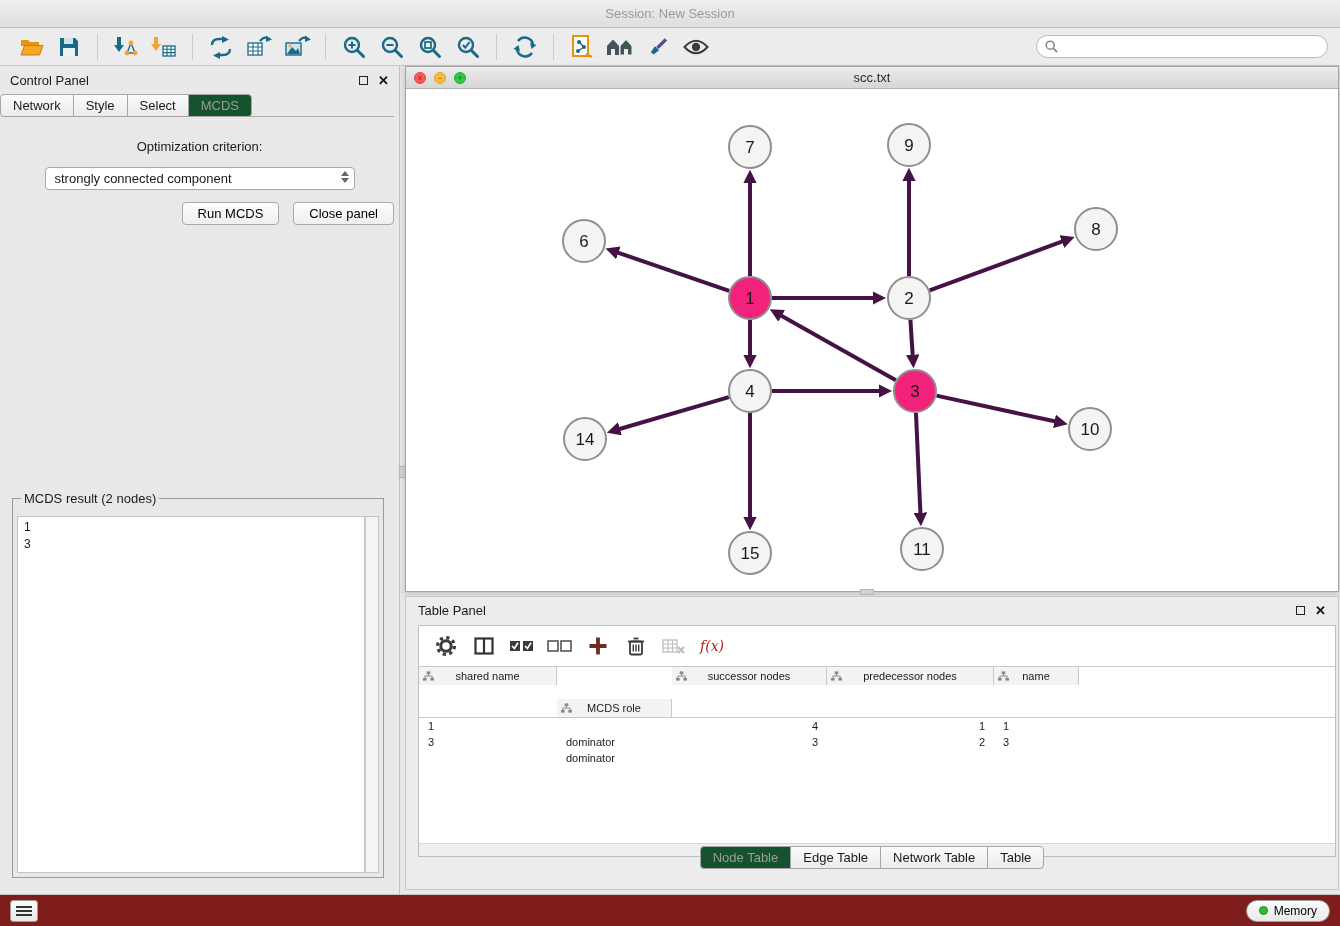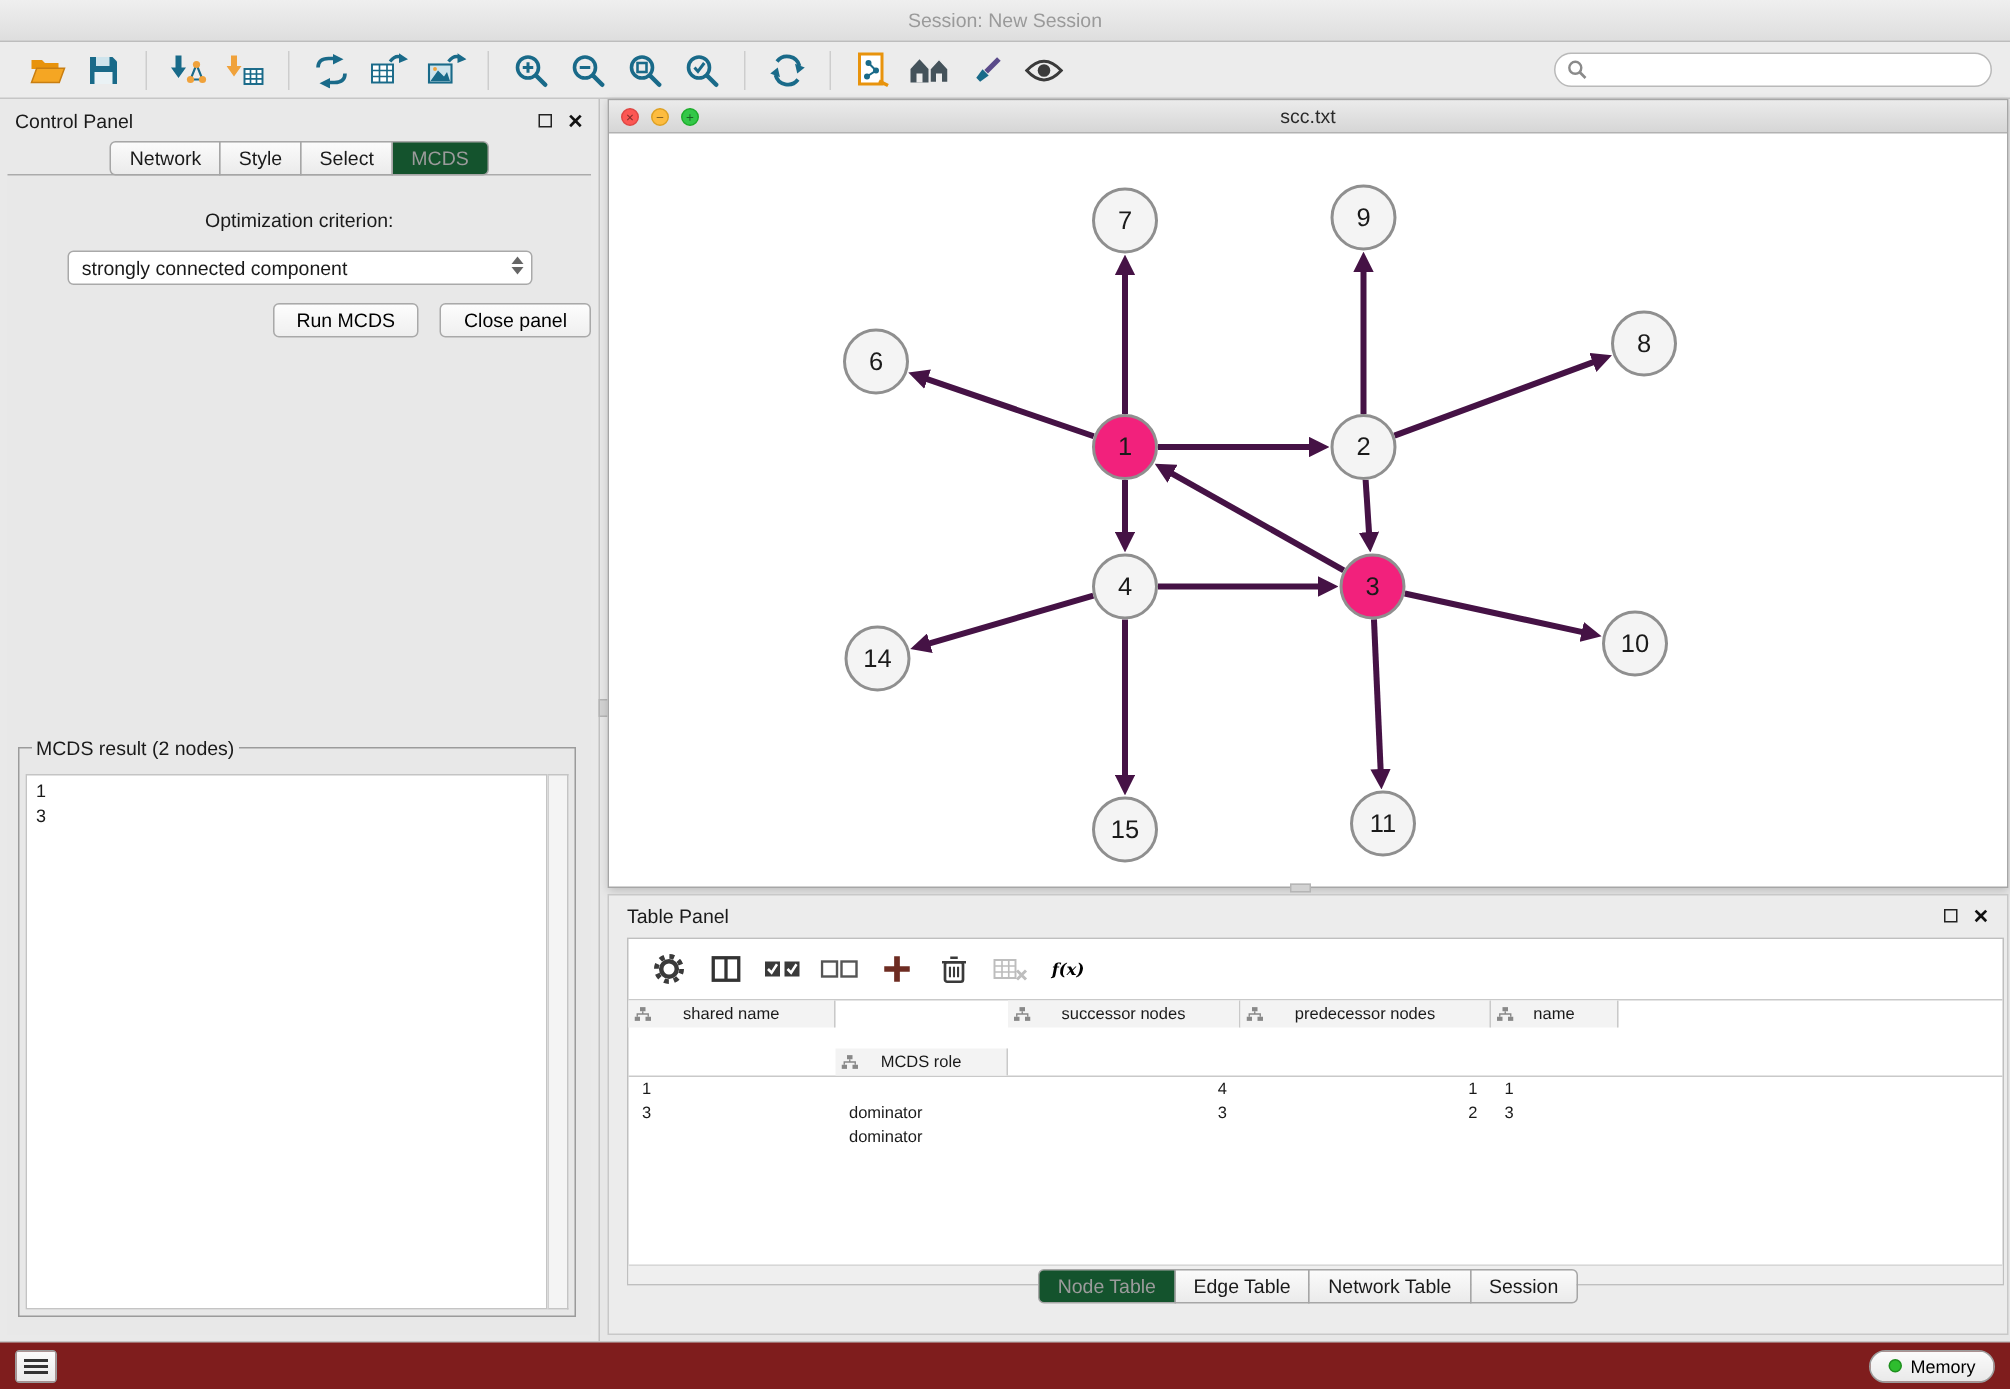--- a/index.html
+++ b/index.html
@@ -48,21 +48,21 @@
   .cp-header {
     height: 28px; display: flex; align-items: center; padding: 0 10px;
     font-size: 13px;
   }
   .cp-header .spacer { flex: 1; }
   .float-box {
     display: inline-block; width: 9px; height: 9px; border: 1.5px solid #222;
     margin-right: 10px; cursor: default;
   }
   .close-x { font-size: 13px; font-weight: bold; color: #111; cursor: default; }
-  .cp-tabs { display: flex; justify-content: center; position: relative; z-index: 2; }
+  .cp-tabs { display: flex; justify-content: flex-start; position: relative; z-index: 2; }
   .tab {
     border: 1px solid #A6A6A6; background: linear-gradient(#FBFBFB, #EBEBEB);
     padding: 3px 12px; font-size: 13px; margin-left: -1px; cursor: default;
   }
   .tab:first-child { border-radius: 4px 0 0 4px; margin-left: 0; }
   .tab:last-child { border-radius: 0 4px 4px 0; }
   .tab.selected { background: #14532d; color: #9B9B9B; }
   .cp-pane {
     flex: 1; margin: -1px 5px 4px 5px; border-top: 1px solid #ABABAB;
     background: #E8E8E8; position: relative;
@@ -125,21 +125,21 @@
     background: #ECECEC; border: 1px solid #C8C8C8;
   }
   .tp-header { height: 26px; display: flex; align-items: center; padding: 0 12px; font-size: 13px; }
   .tp-header .spacer { flex: 1; }
   .tp-inner {
     position: absolute; left: 12px; top: 28px; width: 918px; height: 232px;
     background: #fff; border: 1px solid #BFBFBF;
   }
   .tp-toolbar { height: 40px; display: flex; align-items: center; padding-left: 10px; gap: 4px; }
   .tpbtn { background: none; border: none; width: 34px; height: 32px; display: flex; align-items: center; justify-content: center; cursor: default; }
-  .fx { font-family: "DejaVu Serif", serif; font-style: italic; font-size: 11px; color: #000000; font-weight: bold; }
+  .fx { font-family: "DejaVu Serif", serif; font-style: italic; font-size: 14px; color: #b91c1c; }
   .thead { display: flex; border-top: 1px solid #C9C9C9; border-bottom: 1px solid #C9C9C9; }
   .thcell {
     position: relative; height: 18px; background: #F3F3F3; border-right: 1px solid #C9C9C9;
     display: flex; align-items: center; justify-content: center; font-size: 11px; cursor: default;
   }
   .thcell .hier { position: absolute; left: 4px; top: 4px; }
   .col0 { width: 138px; } .col1 { width: 115px; margin-top: 32px; } .col2 { width: 155px; }
   .col3 { width: 167px; } .col4 { width: 85px; }
   .trow { display: flex; height: 16px; align-items: center; cursor: default; }
   .tcell { font-size: 11px; padding: 0 9px; overflow: hidden; white-space: nowrap; }
@@ -535,21 +535,21 @@
           <div class="tcell col3" style="text-align: right;">2</div>
           <div class="tcell col4" style="text-align: left;">3</div>
         </div>
       </div>
     <div class="h-scroll"></div>
   </div>
   <div class="tp-tabs">
     <div class="tab selected">Node Table</div>
     <div class="tab">Edge Table</div>
     <div class="tab">Network Table</div>
-    <div class="tab">Session</div>
+    <div class="tab">Table</div>
   </div>
 </div>
 
 <div class="status-bar">
   <button class="sb-list">
     <svg width="16" height="12" viewBox="0 0 16 12">
       <g stroke="#333" stroke-width="2">
           <line x1="0" y1="2" x2="16" y2="2"></line>
           <line x1="0" y1="6" x2="16" y2="6"></line>
           <line x1="0" y1="10" x2="16" y2="10"></line>

